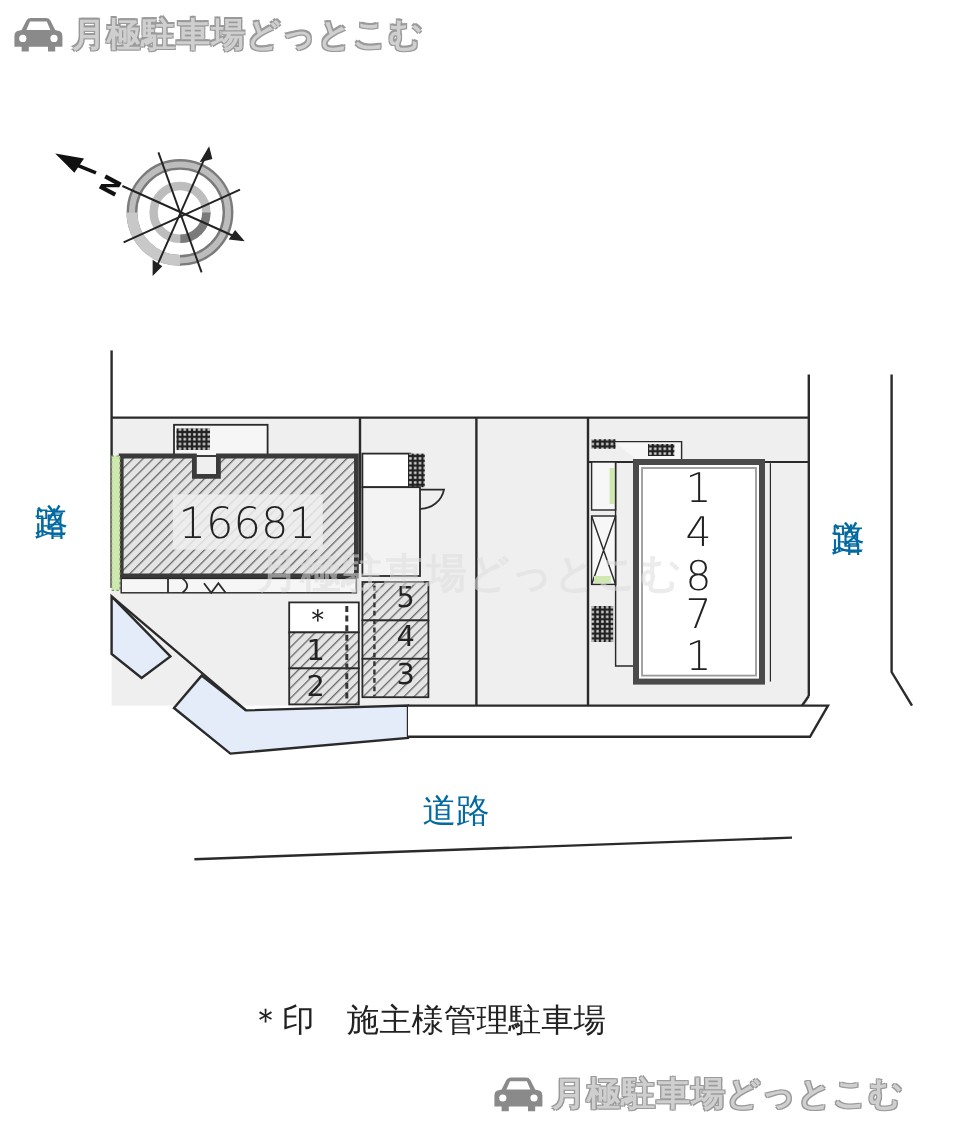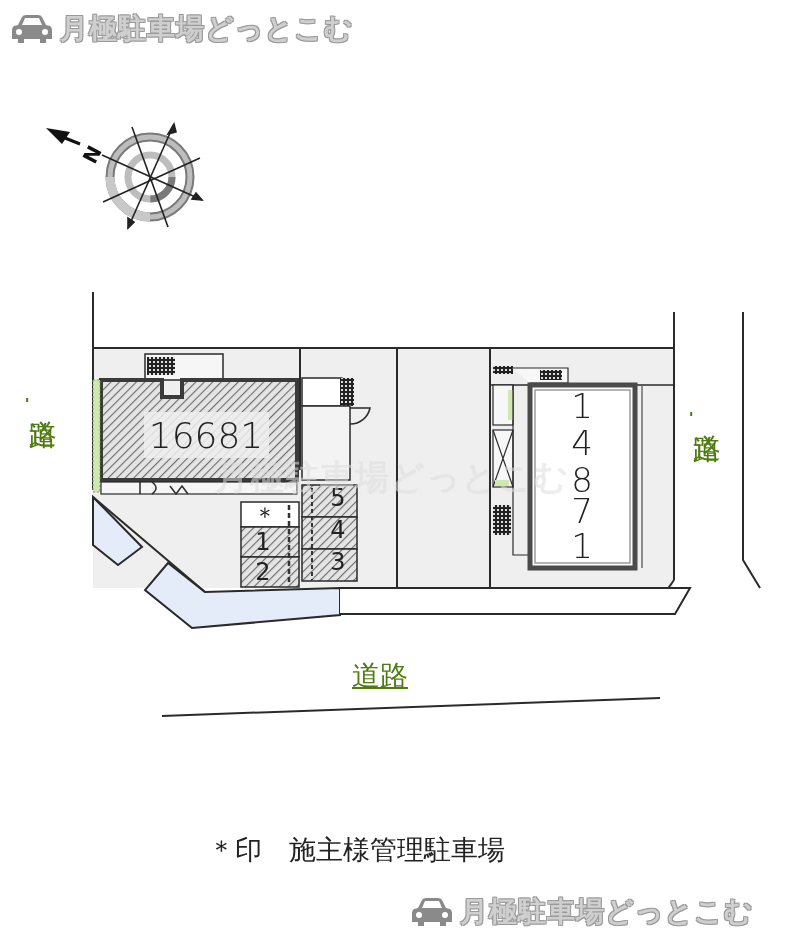--- a/index.html
+++ b/index.html
@@ -2,21 +2,21 @@
 <html><head>
 <meta charset="utf-8">
 <style>
   html, body { margin: 0; padding: 0; background: #ffffff; }
   body { width: 800px; height: 941px; position: relative; overflow: hidden;
          font-family: "DejaVu Sans", "Liberation Sans", sans-serif; }
   .abs { position: absolute; }
   .brand { position: absolute; display: flex; align-items: center; gap: 6px;
            color: #cfcfcf; font-weight: bold; font-size: 28px; letter-spacing: 1px;
            text-shadow: -1px -1px 0 #9a9a9a, 1px -1px 0 #9a9a9a, -1px 1px 0 #9a9a9a, 1px 1px 0 #9a9a9a; }
-  .road-label { position: absolute; font-size: 28px; color: #4d7c0f; line-height: 1.15; text-decoration: underline; }
+  .road-label { position: absolute; font-size: 28px; color: #0369a1; line-height: 1.15; }
   .vertical { writing-mode: vertical-rl; text-orientation: upright; letter-spacing: 2px; }
   .legend { position: absolute; left: 208px; top: 832px; font-size: 27px; color: #222; white-space: pre; }
   .bldg-label { font-family: "DejaVu Sans", sans-serif; font-weight: 300; fill: #222; }
   .wm { position: absolute; left: 215px; top: 455px; font-size: 34px; font-weight: bold;
         color: rgba(220,220,220,0.55); letter-spacing: 1px; pointer-events: none; }
 </style>
 </head>
 <body>
 
 <div class="brand" style="left:10px; top:10px;">

